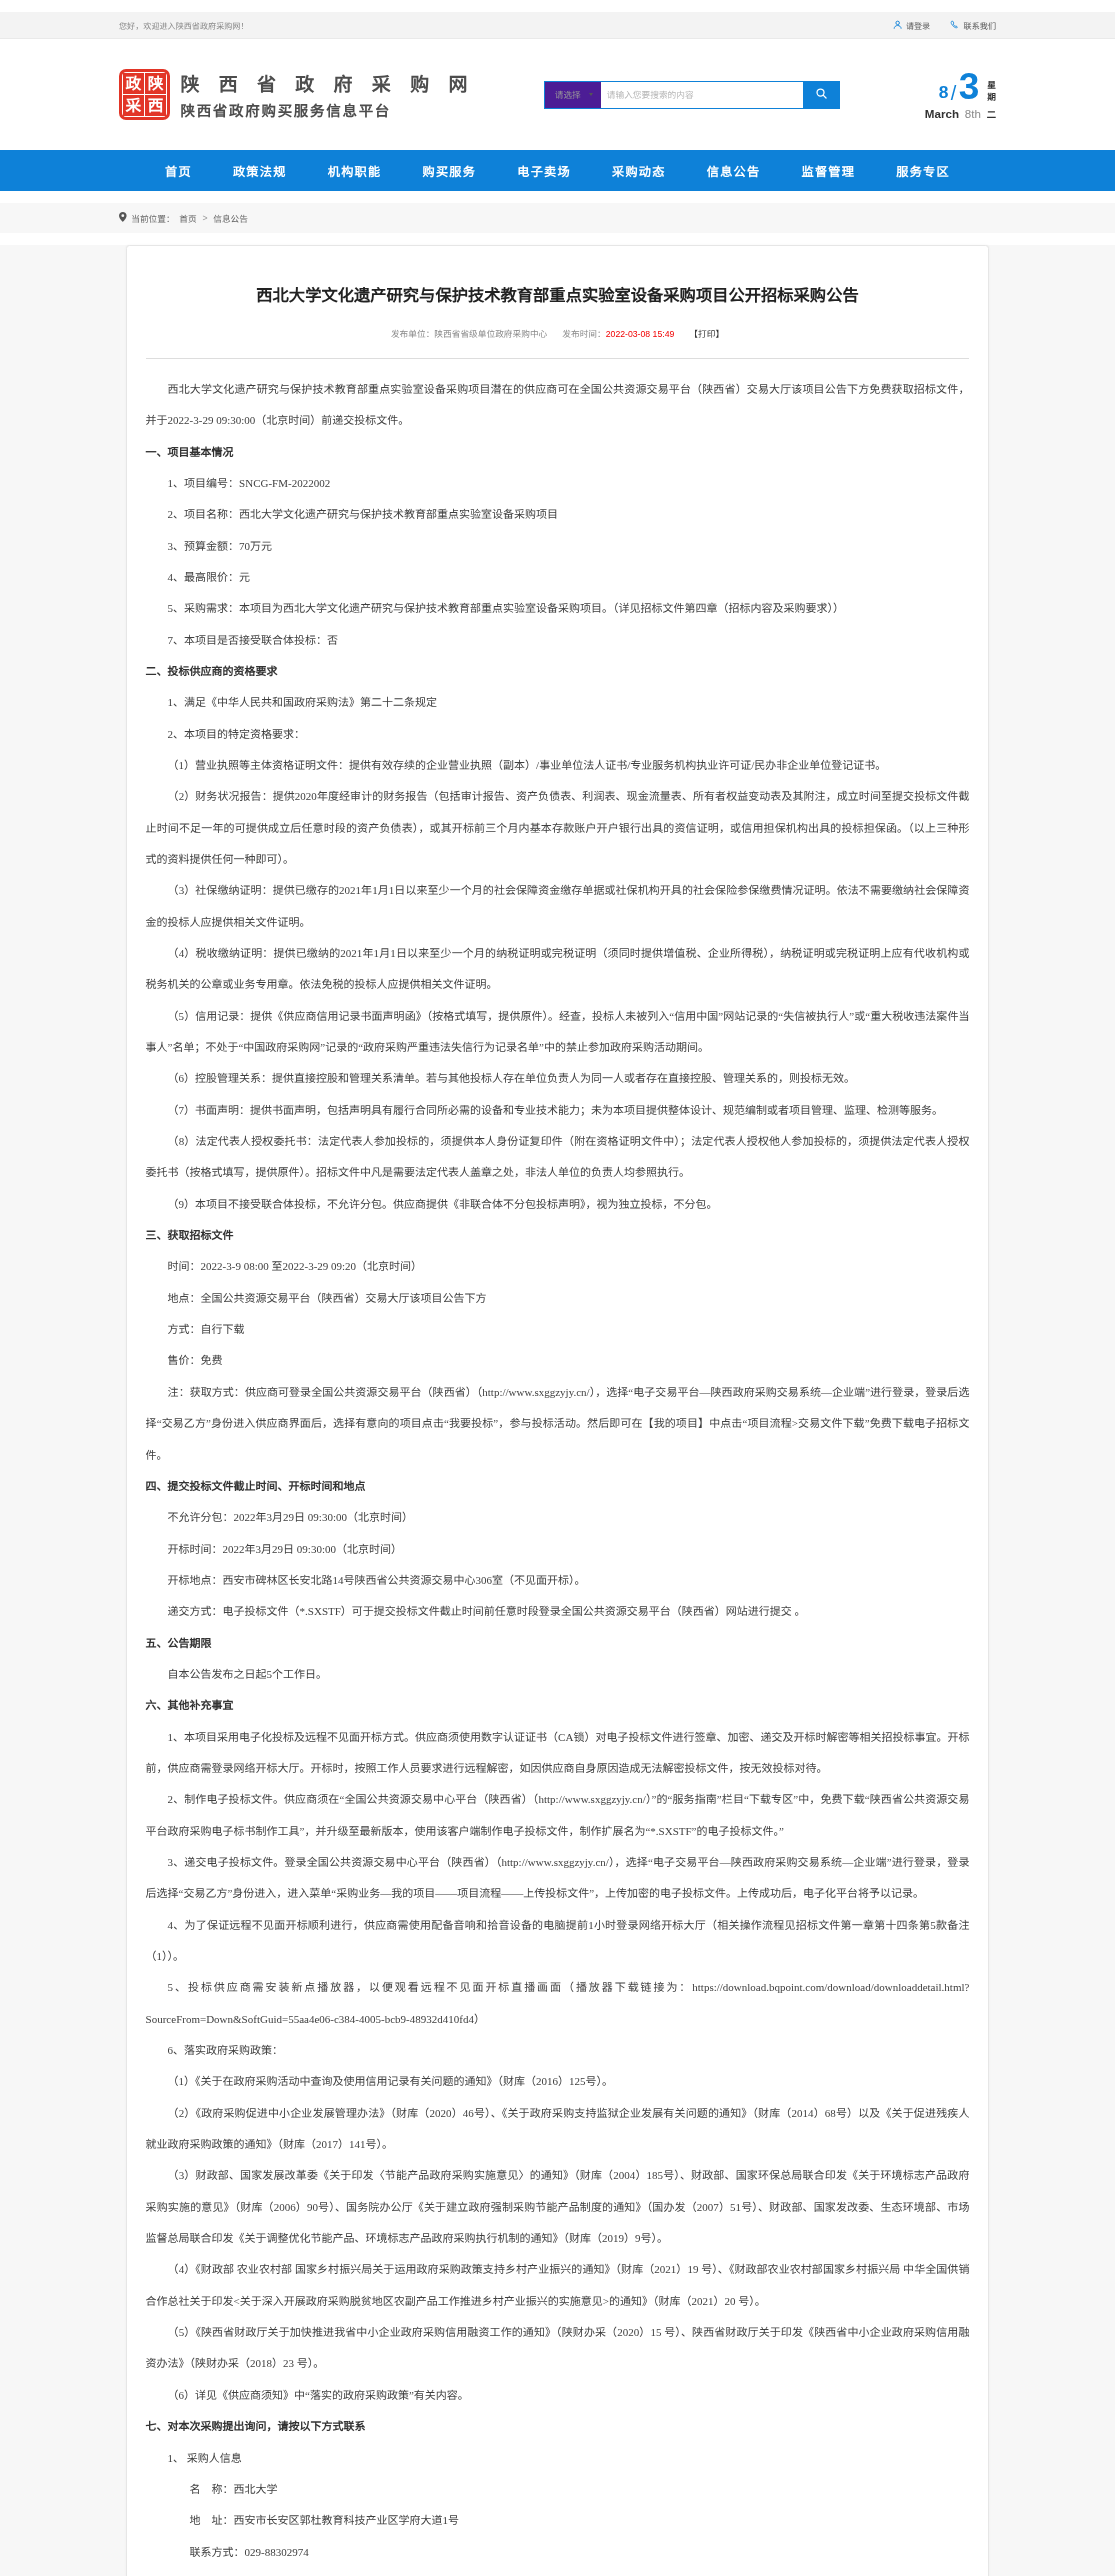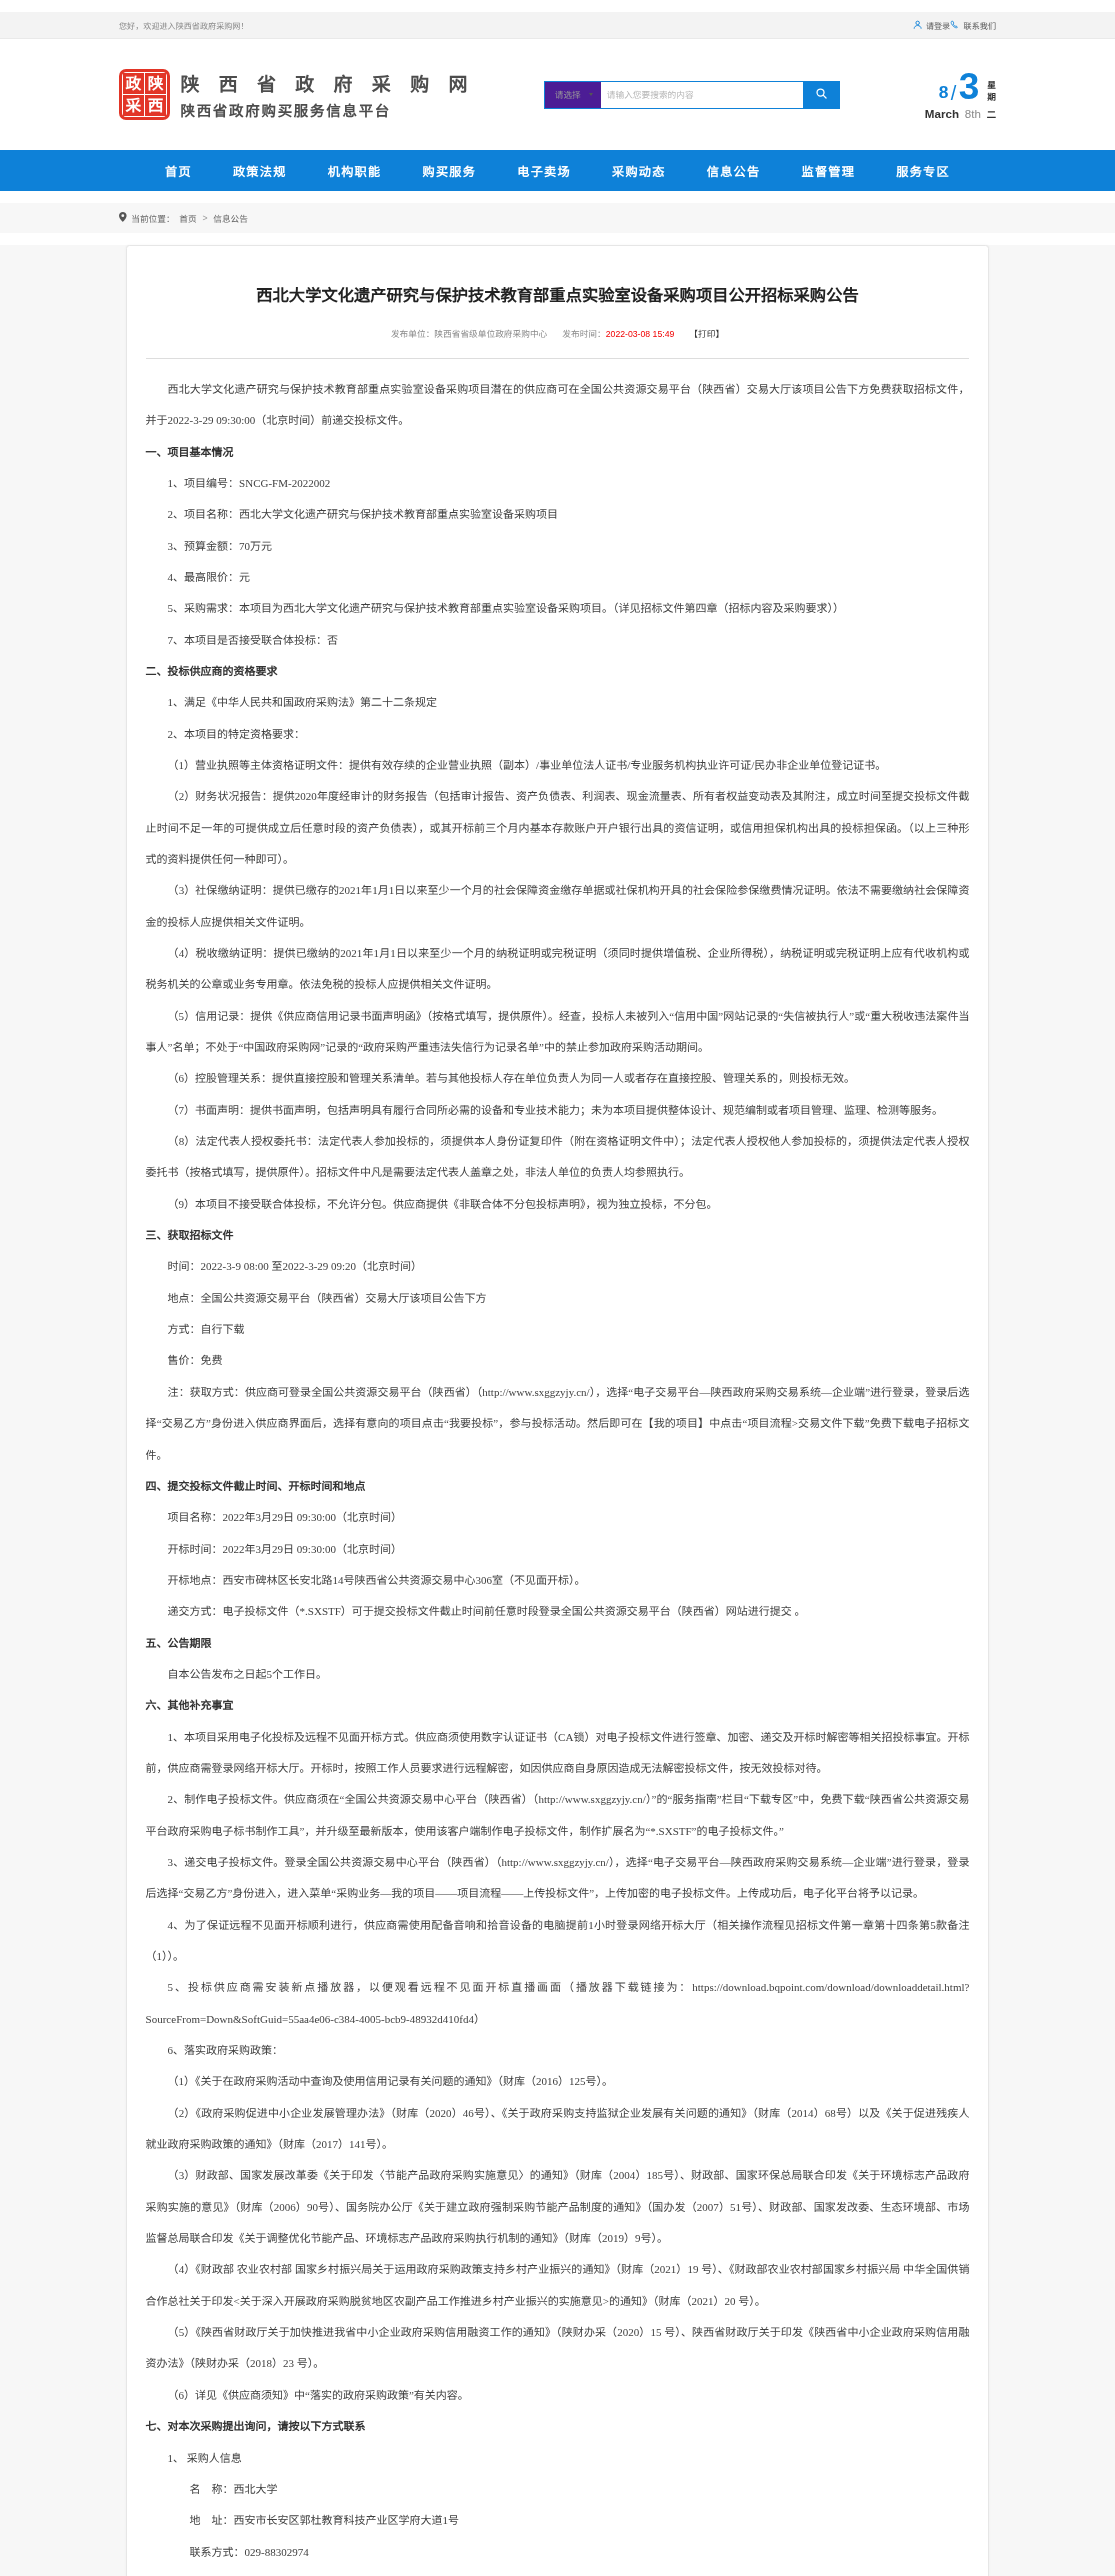--- a/index.html
+++ b/index.html
@@ -4,21 +4,21 @@
 <style>
   * { box-sizing: border-box; margin: 0; padding: 0; }
   html,body { background:#fff; }
   body { font-family:"Liberation Sans",sans-serif; color:#333; width:1115px; }
   .container { width:877px; margin:12px auto; }
 
   
   .topbar { height:27px; background:#f3f3f3; border-bottom:0.6px solid #e9e9e9; }
   .topbar .container { height:100%; display:flex; align-items:center; justify-content:space-between; }
   .topbar-welcome { font-size:8.1px; color:#888; }
-  .topbar-right { display:flex; align-items:center; }
+  .topbar-right { display:flex; align-items:center; gap:20px; }
   .topbar-link { display:flex; align-items:center; gap:4.1px; font-size:8.1px; color:#555; text-decoration:none; cursor:pointer; }
   .topbar-link svg { display:block; }
 
   
   .header { background:#fff; }
   .header .container { height:87px; display:flex; align-items:center; }
   .brand { display:flex; align-items:center; gap:10.5px; text-decoration:none; }
   .logo { background:#e23527; border-radius:7px; padding:2.9px; }
   .logo-inner { border:1.2px solid #fff; border-radius:4.1px; display:grid; grid-template-columns:21px 21px; grid-template-rows:21px 21px; gap:1.2px; background:#fff; }
   .logo-inner span { background:#e23527; color:#fff; font-weight:bold; font-size:15.7px; line-height:21px; text-align:center; }
@@ -207,21 +207,21 @@
         <p class="p">（7）书面声明：提供书面声明，包括声明具有履行合同所必需的设备和专业技术能力；未为本项目提供整体设计、规范编制或者项目管理、监理、检测等服务。</p>
         <p class="p">（8）法定代表人授权委托书：法定代表人参加投标的，须提供本人身份证复印件（附在资格证明文件中）；法定代表人授权他人参加投标的，须提供法定代表人授权委托书（按格式填写，提供原件）。招标文件中凡是需要法定代表人盖章之处，非法人单位的负责人均参照执行。</p>
         <p class="p">（9）本项目不接受联合体投标，不允许分包。供应商提供《非联合体不分包投标声明》，视为独立投标，不分包。</p>
         <p class="h">三、获取招标文件</p>
         <p class="p">时间：2022-3-9 08:00 至2022-3-29 09:20（北京时间）</p>
         <p class="p">地点：全国公共资源交易平台（陕西省）交易大厅该项目公告下方</p>
         <p class="p">方式：自行下载</p>
         <p class="p">售价：免费</p>
         <p class="p">注：获取方式：供应商可登录全国公共资源交易平台（陕西省）（http://www.sxggzyjy.cn/），选择“电子交易平台—陕西政府采购交易系统—企业端”进行登录，登录后选择“交易乙方”身份进入供应商界面后，选择有意向的项目点击“我要投标”，参与投标活动。然后即可在【我的项目】中点击“项目流程&gt;交易文件下载”免费下载电子招标文件。</p>
         <p class="h">四、提交投标文件截止时间、开标时间和地点</p>
-        <p class="p">项目名称：2022年3月29日  09:30:00（北京时间）</p>
+        <p class="p">不允许分包：2022年3月29日  09:30:00（北京时间）</p>
         <p class="p">开标时间：2022年3月29日  09:30:00（北京时间）</p>
         <p class="p">开标地点：西安市碑林区长安北路14号陕西省公共资源交易中心306室（不见面开标）。</p>
         <p class="p">递交方式：电子投标文件（*.SXSTF）可于提交投标文件截止时间前任意时段登录全国公共资源交易平台（陕西省）网站进行提交 。</p>
         <p class="h">五、公告期限</p>
         <p class="p">自本公告发布之日起5个工作日。</p>
         <p class="h">六、其他补充事宜</p>
         <p class="p">1、本项目采用电子化投标及远程不见面开标方式。供应商须使用数字认证证书（CA锁）对电子投标文件进行签章、加密、递交及开标时解密等相关招投标事宜。开标前，供应商需登录网络开标大厅。开标时，按照工作人员要求进行远程解密，如因供应商自身原因造成无法解密投标文件，按无效投标对待。</p>
         <p class="p">2、制作电子投标文件。供应商须在“全国公共资源交易中心平台（陕西省）（http://www.sxggzyjy.cn/）”的“服务指南”栏目“下载专区”中，免费下载“陕西省公共资源交易平台政府采购电子标书制作工具”，并升级至最新版本，使用该客户端制作电子投标文件，制作扩展名为“*.SXSTF”的电子投标文件。”</p>
         <p class="p">3、递交电子投标文件。登录全国公共资源交易中心平台（陕西省）（http://www.sxggzyjy.cn/），选择“电子交易平台—陕西政府采购交易系统—企业端”进行登录，登录后选择“交易乙方”身份进入，进入菜单“采购业务—我的项目——项目流程——上传投标文件”，上传加密的电子投标文件。上传成功后，电子化平台将予以记录。</p>
         <p class="p">4、为了保证远程不见面开标顺利进行，供应商需使用配备音响和拾音设备的电脑提前1小时登录网络开标大厅（相关操作流程见招标文件第一章第十四条第5款备注（1））。</p>

